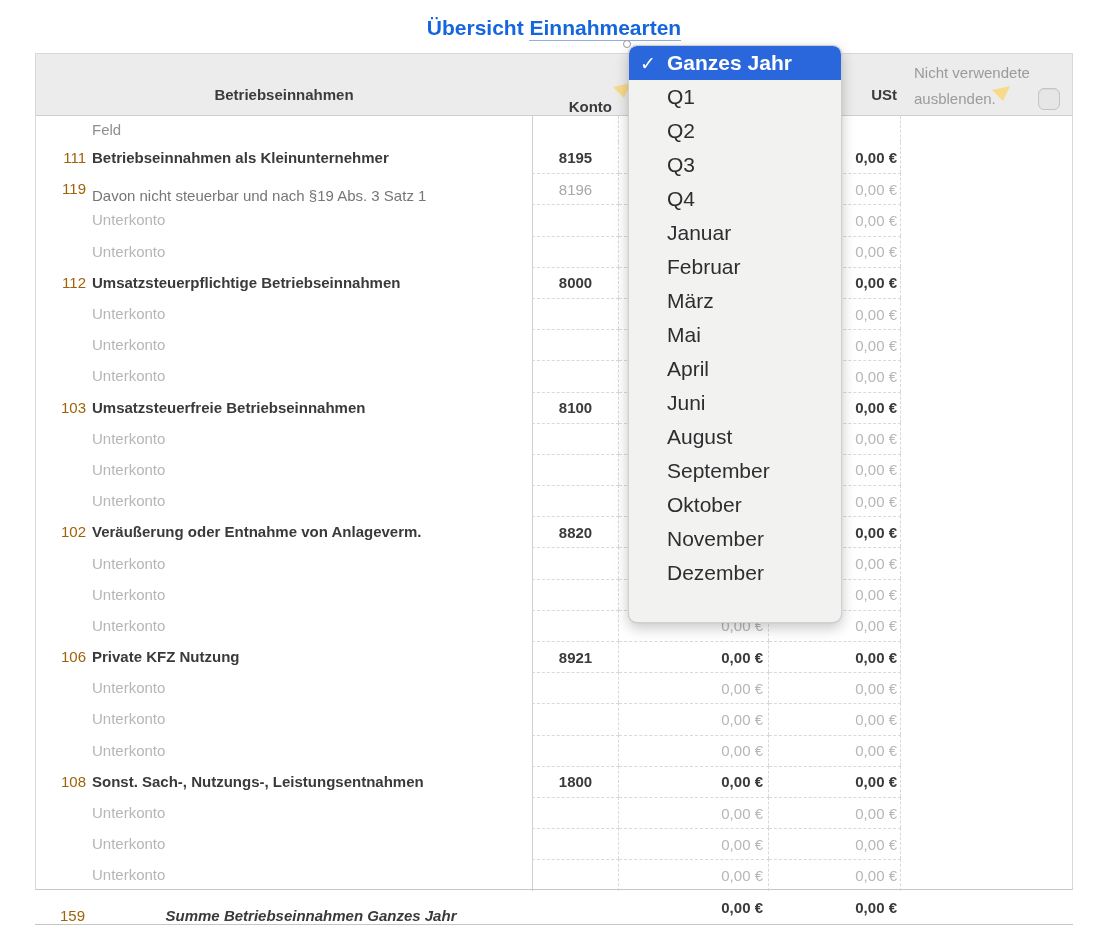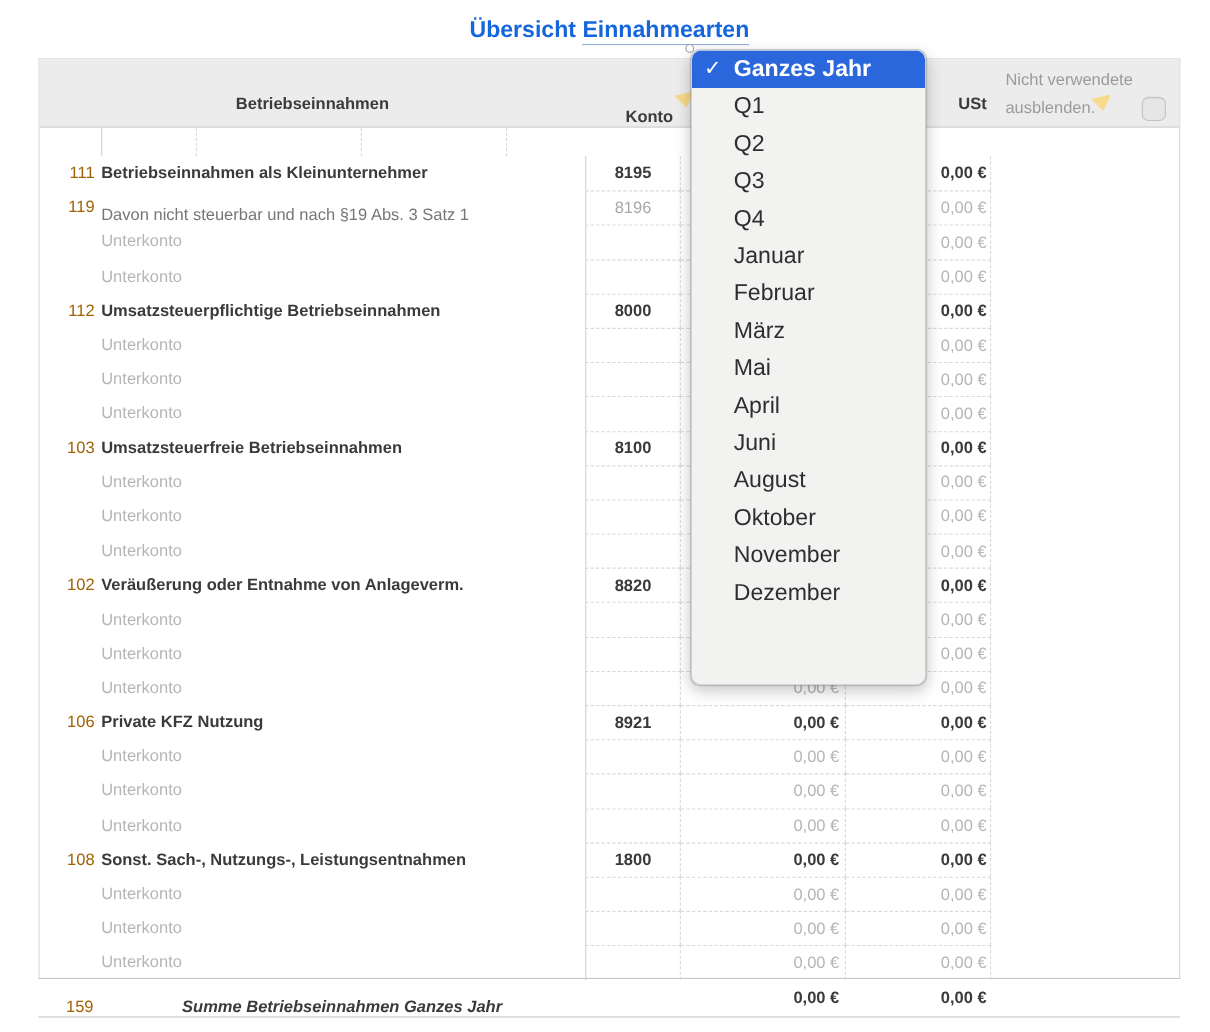--- a/index.html
+++ b/index.html
@@ -117,20 +117,21 @@
     </div>
     <svg class="tri tri-note" viewBox="0 0 18 15">
       <polygon points="0,4 18,0 11,15" fill="#f8da8b"></polygon>
     </svg>
     <div class="hide-checkbox"></div>
   </div>
 
   <div class="tbody">
     <div class="trow feld-row">
       <div class="c-num"></div>
+      <div class="c-name">Feld</div>
       <div class="c-konto"></div>
       <div class="c-betrag"></div>
       <div class="c-ust"></div>
     </div>
 
   <div class="trow r-main first-data">
         <div class="c-num">111</div>
         <div class="c-name">Betriebseinnahmen als Kleinunternehmer</div>
         <div class="c-konto">8195</div>
         <div class="c-betrag">0,00 €</div>
@@ -340,20 +341,23 @@
     <div class="menu-item">
       <span>April</span>
     </div>
     <div class="menu-item">
       <span>Juni</span>
     </div>
     <div class="menu-item">
       <span>August</span>
     </div>
     <div class="menu-item">
+      <span>September</span>
+    </div>
+    <div class="menu-item">
       <span>Oktober</span>
     </div>
     <div class="menu-item">
       <span>November</span>
     </div>
     <div class="menu-item">
       <span>Dezember</span>
     </div>
   </div>
 

